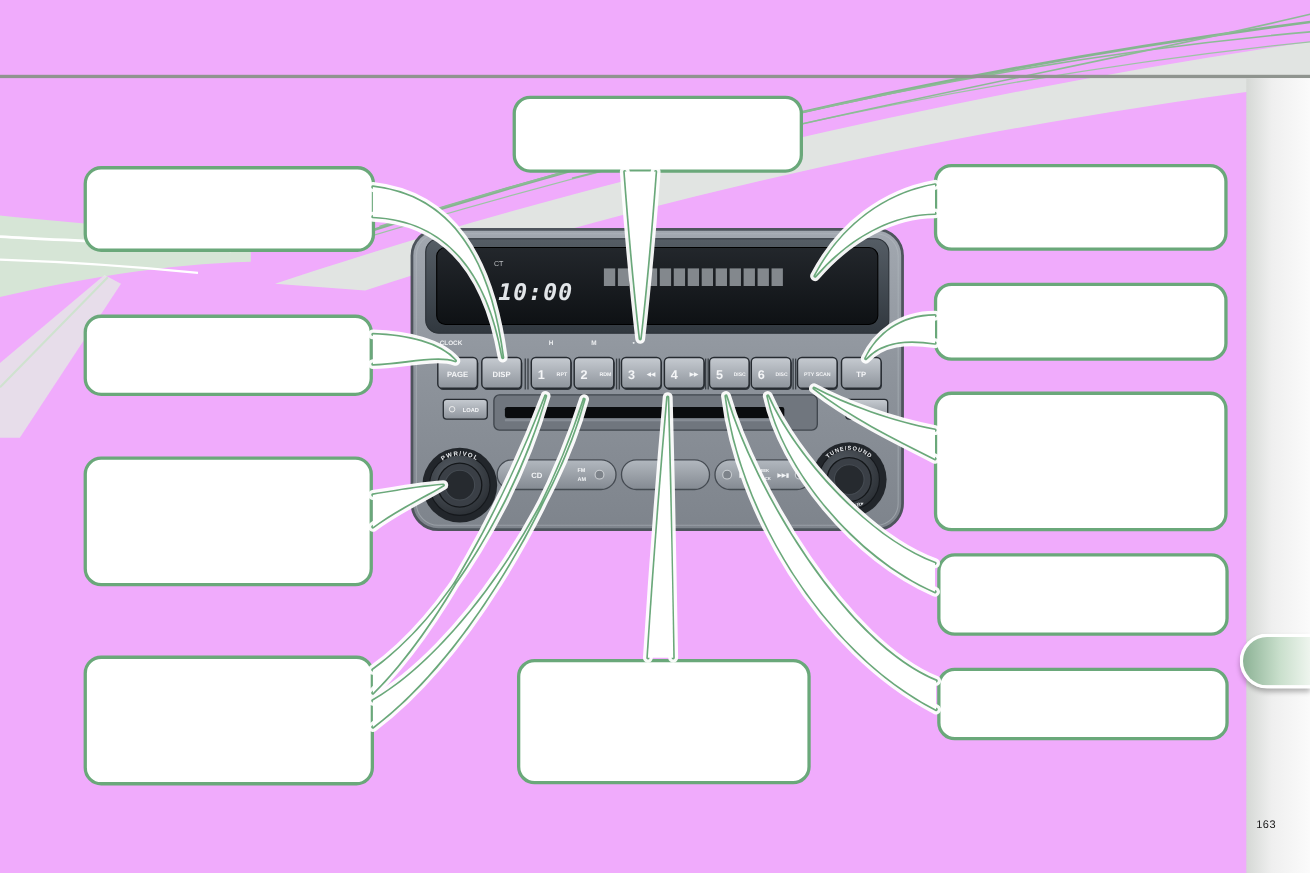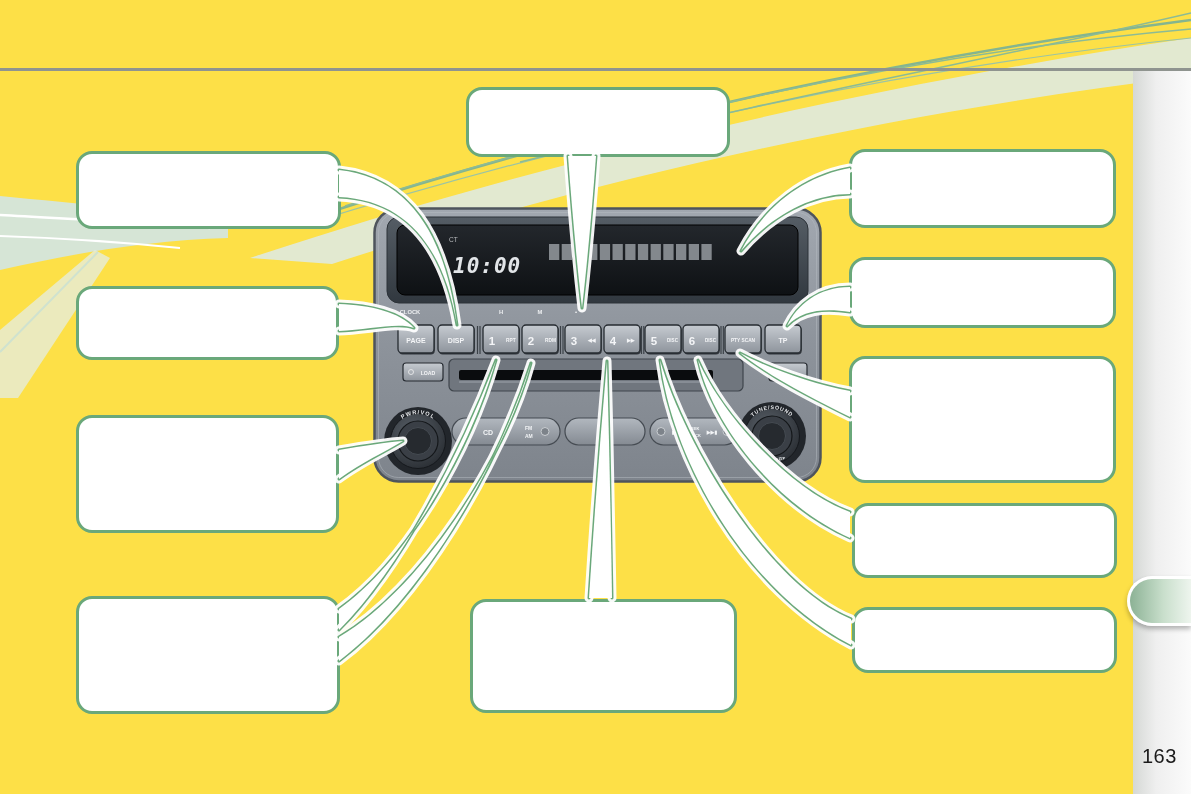--- a/index.html
+++ b/index.html
@@ -1,31 +1,31 @@
 <!DOCTYPE html>
 <html><head>
 <meta charset="utf-8">
 <style>
   html,body{margin:0;padding:0;}
   body{width:1191px;height:794px;background:#ffffff;overflow:hidden;
        font-family:"Liberation Sans",sans-serif;position:relative;}
-  .page{position:absolute;inset:0;width:1191px;height:794px;background:#fde047;}
+  .page{position:absolute;inset:0;width:1191px;height:794px;background:#f0abfc;}
   .layer{position:absolute;left:0;top:0;width:1191px;height:794px;}
   svg text{user-select:none;}
   .rule{position:absolute;left:0;top:68px;width:1191px;height:3px;background:#8f948f;z-index:2;}
   .sidebar{position:absolute;left:1133px;top:71px;width:58px;height:723px;z-index:3;
            background:linear-gradient(to right,#d5d8d5,#efefef 40%,#fbfbfb);}
   .side-tab{position:absolute;left:1127px;top:576px;width:64px;height:50px;z-index:4;
             border-radius:25px 0 0 25px;
             background:linear-gradient(to right,#8cb295,#c9dfcc 55%,#eef5ee);
             border-top:3px solid #fff;border-left:3px solid #fff;border-bottom:3px solid #fff;
             box-shadow:0 3px 5px rgba(0,0,0,.28);box-sizing:border-box;}
   .callout{position:absolute;background:#ffffff;border:3.5px solid #6aa87a;border-radius:16px;
            z-index:6;box-sizing:border-box;}
-  .pagenum{position:absolute;left:1142px;top:745px;z-index:5;font-size:20px;color:#1a1a1a;
+  .pagenum{position:absolute;left:1142px;top:745px;z-index:5;font-size:10px;color:#1a1a1a;
            letter-spacing:.5px;}
   .decor{z-index:1;}
   .device{z-index:5;}
   .wedges{z-index:7;pointer-events:none;}
 </style>
 </head>
 <body>
 
 <div class="page">
 

